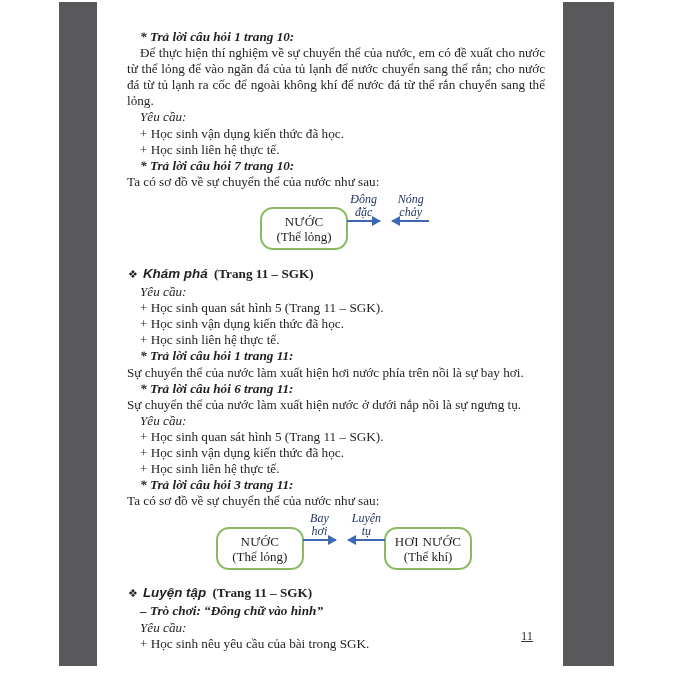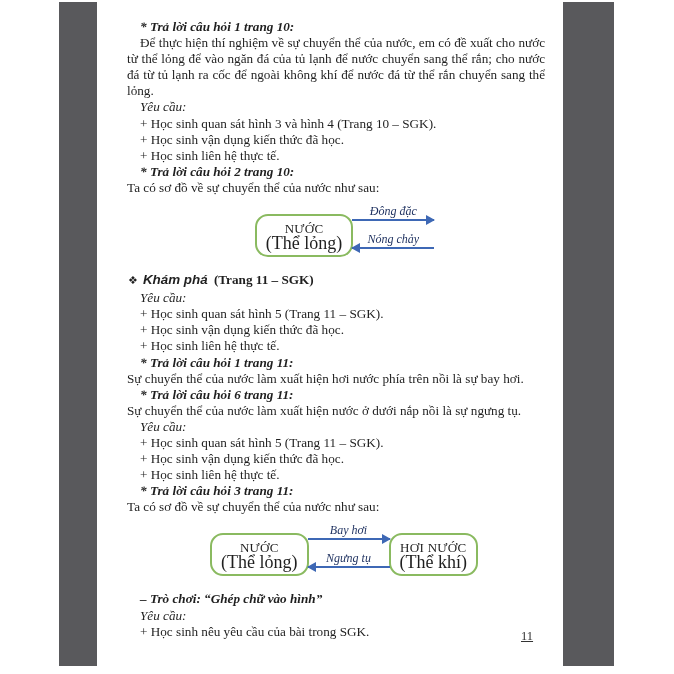--- a/index.html
+++ b/index.html
@@ -6,21 +6,21 @@
   body {
     width:674px; height:674px; position:relative; overflow:hidden;
     background:#ffffff;
     font-family:"Liberation Serif", serif;
   }
   .photo-bar { position:absolute; top:2px; height:664px; background:#59595c; }
   .bar-left  { left:59px;  width:38px; }
   .bar-right { left:563px; width:51px; }
 
   .content {
-    position:absolute; left:127px; top:19px; width:418px;
+    position:absolute; left:127px; top:29px; width:418px;
     color:#1f1f1f; font-size:13.2px; line-height:16.1px;
   }
   .line { margin:0; }
   .hbi { font-weight:bold; font-style:italic; }
   .it  { font-style:italic; }
   .pad { padding-left:13px; }
   .para { text-align:justify; text-indent:13px; }
 
   .sec { margin:3px 0 2px; padding-left:1px; }
   .sec-bullet { font-size:11px; margin-right:5px; }
@@ -29,24 +29,24 @@
     font-weight:bold; font-style:italic; font-size:13.4px; margin-right:3px;
   }
   .sec-suffix { font-weight:bold; }
 
   .diagram { display:flex; align-items:center; justify-content:center; margin:9px 0 7px 16px; height:60px; }
   .sbox {
     border:2px solid #8aba60; border-radius:13px; background:#fff;
     text-align:center; padding:5px 9px 4px; min-width:66px;
   }
   .sbox-title { font-size:13px; letter-spacing:0.3px; line-height:15px; }
-  .sbox-sub   { font-size:18px; line-height:15px; }
+  .sbox-sub   { font-size:13px; line-height:15px; }
 
   .connector {
-    width:82px; height:56px; display:flex; flex-direction:column;
+    width:82px; height:56px; display:flex; flex-direction:row;
     justify-content:center; margin:0 -1px; transform:translateY(-8px);gap:12px;
   }
   .conn-row { display:flex; flex-direction:column; }
   .conn-label {
     text-align:center; font-style:italic; font-size:12px;
     color:#1c2f5e; line-height:13px; margin-bottom:1px;
   }
   .conn-line { height:2px; background:#3e68b5; position:relative; }
   .conn-line.dir-right::after {
     content:""; position:absolute; right:-1px; top:-4px; width:0; height:0;
@@ -63,24 +63,23 @@
 <body>
 
 <div class="photo-bar bar-left"></div>
 <div class="photo-bar bar-right"></div>
 
 <div class="content">
 
   <div class="line hbi pad">* Trả lời câu hỏi 1 trang 10:</div>
   <div class="line para">Để thực hiện thí nghiệm về sự chuyển thể của nước, em có đề xuất cho nước từ thể lỏng để vào ngăn đá của tủ lạnh để nước chuyển sang thể rắn; cho nước đá từ tủ lạnh ra cốc để ngoài không khí để nước đá từ thể rắn chuyển sang thể lỏng.</div>
   <div class="line it pad">Yêu cầu:</div>
-  <div class="line pad">+ Học sinh quan sát hình 3 và hình 4 (Trang 10 – SGK).</div>
   <div class="line pad">+ Học sinh vận dụng kiến thức đã học.</div>
   <div class="line pad">+ Học sinh liên hệ thực tế.</div>
-  <div class="line hbi pad">* Trả lời câu hỏi 2 trang 10:</div>
+  <div class="line hbi pad">* Trả lời câu hỏi 7 trang 10:</div>
   <div class="line">Ta có sơ đồ về sự chuyển thể của nước như sau:</div>
 
   <div class="diagram">
     <div class="sbox">
       <div class="sbox-title">NƯỚC</div>
       <div class="sbox-sub">(Thể lỏng)</div>
     </div>
     <div class="connector">
       <div class="conn-row">
         <span class="conn-label">Đông đặc</span>
@@ -115,29 +114,32 @@
     <div class="sbox">
       <div class="sbox-title">NƯỚC</div>
       <div class="sbox-sub">(Thể lỏng)</div>
     </div>
     <div class="connector">
       <div class="conn-row">
         <span class="conn-label">Bay hơi</span>
         <div class="conn-line dir-right"></div>
       </div>
       <div class="conn-row">
-        <span class="conn-label">Ngưng tụ</span>
+        <span class="conn-label">Luyện tụ</span>
         <div class="conn-line dir-left"></div>
       </div>
     </div>
     <div class="sbox">
       <div class="sbox-title">HƠI NƯỚC</div>
       <div class="sbox-sub">(Thể khí)</div>
     </div>
   </div>
 
-  <div class="line hbi pad">– Trò chơi: “Ghép chữ vào hình”</div>
+  <div class="line sec">
+    <span class="sec-bullet">❖</span><span class="sec-name">Luyện tập</span> <span class="sec-suffix">(Trang 11 – SGK)</span>
+  </div>
+  <div class="line hbi pad">– Trò chơi: “Đông chữ vào hình”</div>
   <div class="line it pad">Yêu cầu:</div>
   <div class="line pad">+ Học sinh nêu yêu cầu của bài trong SGK.</div>
 
 </div>
 
 <div class="page-num">11</div>
 
 </body></html>

